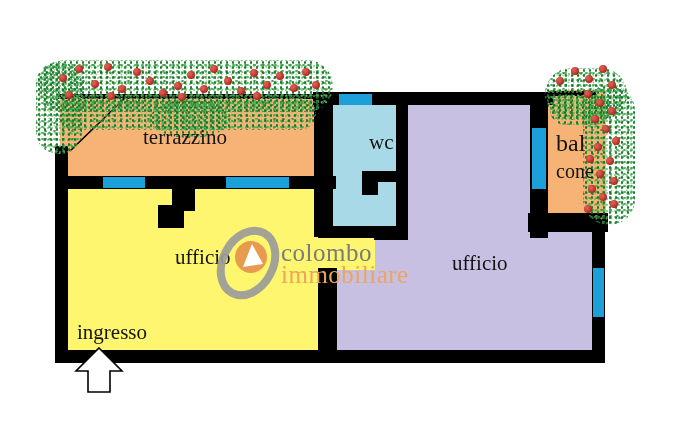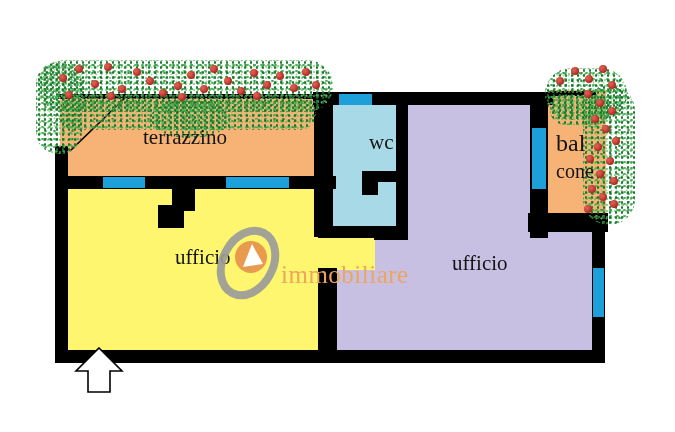--- a/index.html
+++ b/index.html
@@ -81,26 +81,28 @@
   <div class="foliage" style="left:545px;top:68px;width:82px;height:52px;border-radius:26px;"></div>
   <div class="foliage" style="left:583px;top:85px;width:52px;height:140px;border-radius:26px;"></div>
   <div class="foliage" style="left:550px;top:95px;width:60px;height:30px;border-radius:15px;"></div>
 
   <div class="lbl" style="left:143px;top:126px;">terrazzino</div>
   <div class="lbl" style="left:369px;top:131px;">wc</div>
   <div class="lbl" style="left:556px;top:132px;font-size:24px;">bal</div>
   <div class="lbl" style="left:556px;top:160px;font-size:20px;">cone</div>
   <div class="lbl" style="left:175px;top:246px;">ufficio</div>
   <div class="lbl" style="left:452px;top:252px;">ufficio</div>
+  <div class="lbl" style="left:77px;top:321px;">ingresso</div>
 
   <svg class="logo-svg" style="left:213px;top:224px;" width="72" height="82" viewBox="0 0 72 82">
     <ellipse cx="35" cy="39" rx="25" ry="34" transform="rotate(28 35 39)" fill="none" stroke="#9a9a9a" stroke-width="8" opacity="0.92"></ellipse>
     <circle cx="38" cy="33" r="16" fill="#e89a4e"></circle>
     <polygon points="39,20 30,43 50,40" fill="#ffffff"></polygon>
   </svg>
+  <div class="logo-txt logo-gray" style="left:281px;top:241px;">colombo</div>
   <div class="logo-txt logo-orange" style="left:281px;top:263px;">immobiliare</div>
 
 <div class="flower" style="left: 59px; top: 74px;"></div>
     <div class="flower" style="left: 75px; top: 65px;"></div>
     <div class="flower" style="left: 91px; top: 80px;"></div>
     <div class="flower" style="left: 104px; top: 63px;"></div>
     <div class="flower" style="left: 118px; top: 85px;"></div>
     <div class="flower" style="left: 133px; top: 68px;"></div>
     <div class="flower" style="left: 146px; top: 77px;"></div>
     <div class="flower" style="left: 159px; top: 89px;"></div>

